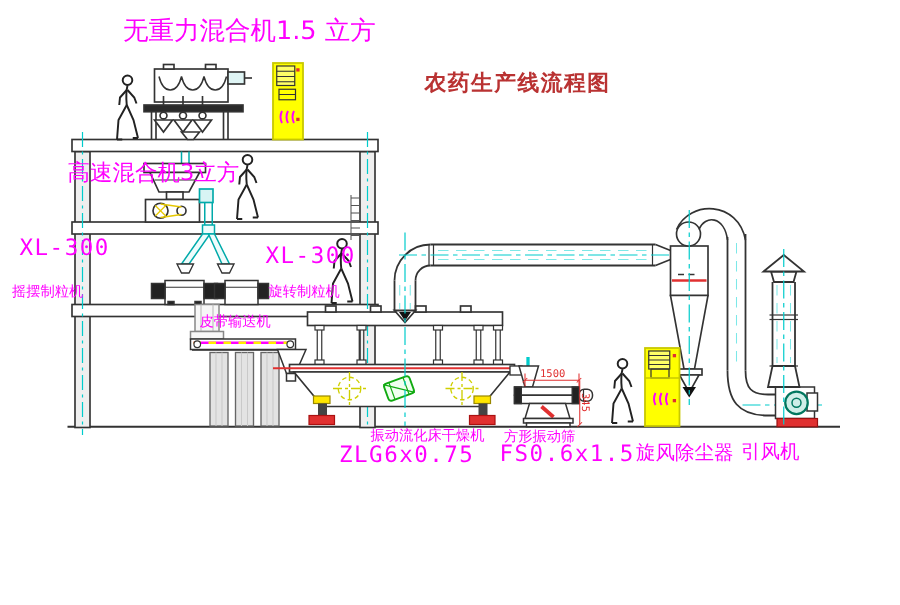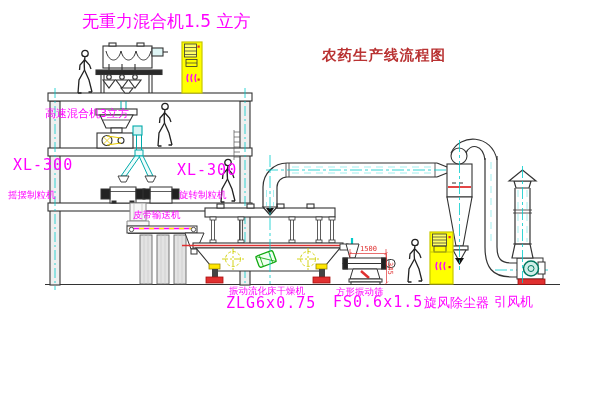--- a/index.html
+++ b/index.html
@@ -3,24 +3,24 @@
 <meta charset="utf-8">
 <style>
   html,body{margin:0;padding:0;background:#fff;}
   #stage{position:relative;width:600px;height:403px;background:#ffffff;overflow:hidden;
          font-family:"DejaVu Sans",sans-serif;}
   #stage svg{position:absolute;left:0;top:0;}
   .lbl{position:absolute;color:#ff00ff;white-space:nowrap;line-height:1;}
   .model{font-family:"DejaVu Sans Mono","Liberation Mono",monospace;letter-spacing:1px;text-align:right;}
   .dim{position:absolute;color:#e03030;font-size:7px;line-height:1;
        font-family:"DejaVu Sans Mono",monospace;white-space:nowrap;}
-  #title{position:absolute;left:283px;top:46px;display:flex;align-items:flex-end;gap:3px;margin-left:39px;}
+  #title{position:absolute;left:283px;top:46px;display:flex;align-items:flex-end;gap:3px;}
   #title .zh{font-size:14.5px;font-weight:bold;color:#b93232;letter-spacing:1px;}
   #title .cap{font-size:23px;color:#cd5a5a;}
-  .s10{font-size:13px}.s95{font-size:9.5px}.s105{font-size:11px}.s11{font-size:17px}.s15{font-size:15px}
+  .s10{font-size:13px}.s95{font-size:9.5px}.s105{font-size:15px}.s11{font-size:17px}.s15{font-size:15px}
 </style>
 </head>
 <body>
 
 <div id="stage">
 
 <svg width="600" height="403" viewBox="0 0 600 403">
   <defs>
     <g id="person" stroke="#222" stroke-width="1.3" fill="none">
       <circle cx="10" cy="4.5" r="3.2"></circle>
@@ -362,21 +362,21 @@
   <span class="zh">农药生产线流程图</span>
 </div>
 
 <div class="lbl s11" style="left:82px;top:13px">无重力混合机1.5 立方</div>
 <div class="lbl s105" style="left:45px;top:108px">高速混合机3立方</div>
 <div class="lbl s15 model" style="left:13px;top:158px">XL-300</div>
 <div class="lbl s95" style="left:8px;top:190px">摇摆制粒机</div>
 <div class="lbl s15 model" style="left:177px;top:163px">XL-300</div>
 <div class="lbl s95" style="left:179px;top:190px">旋转制粒机</div>
 <div class="lbl s95" style="left:133px;top:210px">皮带输送机</div>
-<div class="lbl s95" style="left:229px;top:286px">振动流化床干燥机</div>
+<div class="lbl s95" style="left:247px;top:286px">振动流化床干燥机</div>
 <div class="lbl s15 model" style="left:226px;top:296px">ZLG6x0.75</div>
 <div class="lbl s95" style="left:336px;top:287px">方形振动筛</div>
 <div class="lbl s15 model" style="left:333px;top:295px">FS0.6x1.5</div>
 <div class="lbl s10" style="left:424px;top:296px">旋风除尘器</div>
 <div class="lbl s10" style="left:494px;top:295px">引风机</div>
 
 <div class="dim" style="left:360px;top:246px">1500</div>
 <div class="dim" style="left:393px;top:262px;transform:rotate(90deg);transform-origin:left top">345</div>
 
 </div>

